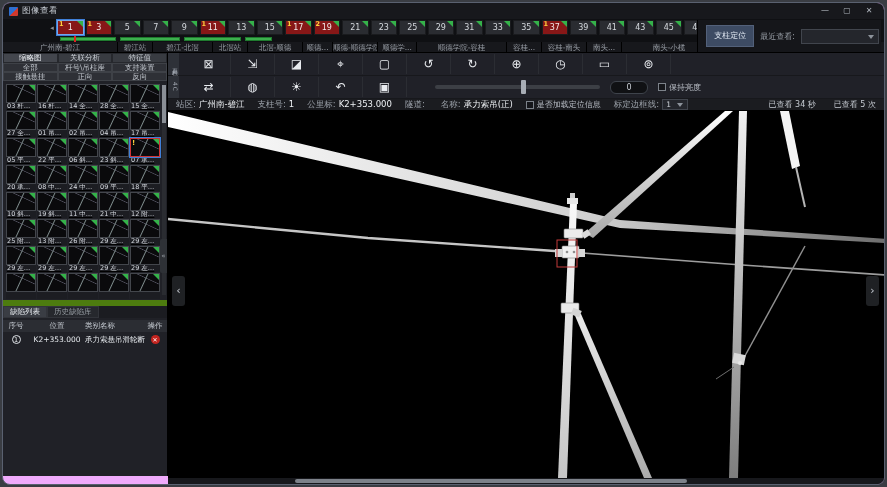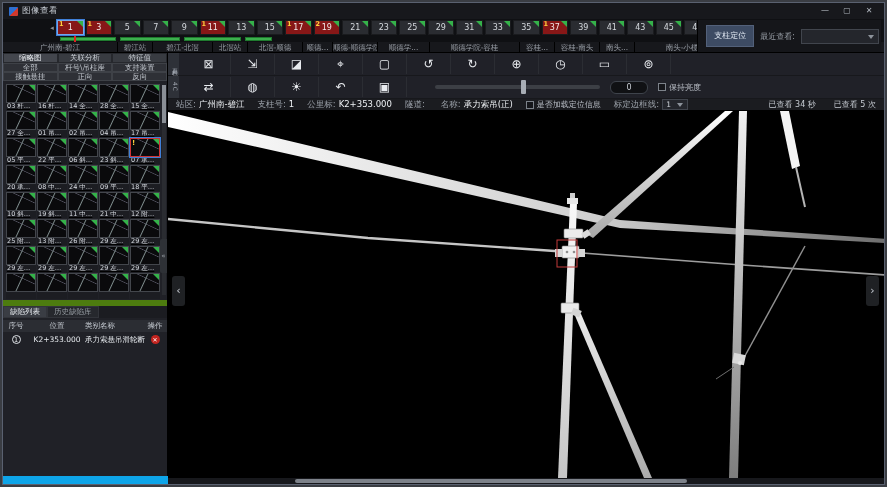--- a/index.html
+++ b/index.html
@@ -1,18 +1,18 @@
 <!DOCTYPE html>
 <html><head>
 <meta charset="utf-8">
 <style>
   * { box-sizing: border-box; margin: 0; padding: 0; }
   html,body { width:887px; height:487px; background:#43464c; font-family:"DejaVu Sans",sans-serif; }
   .stage { width:887px; height:487px; padding:2px; background:#3a3d43; }
-  .window { position:relative; width:883px; height:483px; background:#0ea5e9; border:1px solid #5a6170; border-radius:0; overflow:hidden; }
+  .window { position:relative; width:883px; height:483px; background:#f0abfc; border:1px solid #5a6170; border-radius:8px; overflow:hidden; }
 
   
   .titlebar { position:absolute; top:0; left:0; right:0; height:16px; background:#17181c; display:flex; align-items:center; padding:0 6px; }
   .appicon { width:9px; height:9px; margin-right:4px; background:linear-gradient(135deg,#2f6fd0 0 55%,#d03a2f 55% 100%); border-radius:1px; }
   .apptitle { font-size:8.5px; color:#c2c7cf; letter-spacing:.5px; }
   .wincontrols { margin-left:auto; display:flex; gap:4px; }
   .wbtn { width:18px; height:12px; text-align:center; line-height:12px; font-size:8px; color:#aeb4bc; cursor:default; }
 
   
   .tabrow { position:absolute; top:16px; left:0; right:0; height:17px; background:#0f1013; display:flex; align-items:center; }
@@ -280,21 +280,21 @@
 
   <div class="stationrow">
 
   <div class="scell" style="width: 115px;">广州南-碧江</div>
         <div class="scell" style="width: 35px;">碧江站</div>
         <div class="scell" style="width: 60px;">碧江-北滘</div>
         <div class="scell" style="width: 35px;">北滘站</div>
         <div class="scell" style="width: 55px;">北滘-顺德</div>
         <div class="scell" style="width: 30px;">顺德...</div>
         <div class="scell" style="width: 45px;">顺德-顺德学院</div>
-        <div class="scell" style="width: 52px;">顺德学...</div>
+        <div class="scell" style="width: 39px;">顺德学...</div>
         <div class="scell" style="width: 90px;">顺德学院-容桂</div>
         <div class="scell" style="width: 35px;">容桂...</div>
         <div class="scell" style="width: 45px;">容桂-南头</div>
         <div class="scell" style="width: 35px;">南头...</div>
         <div class="scell" style="width: 95px;">南头-小榄</div>
       </div>
 
   <div class="topright">
     <span class="locatebtn">支柱定位</span>
     <span class="recentlbl">最近查看:</span>

